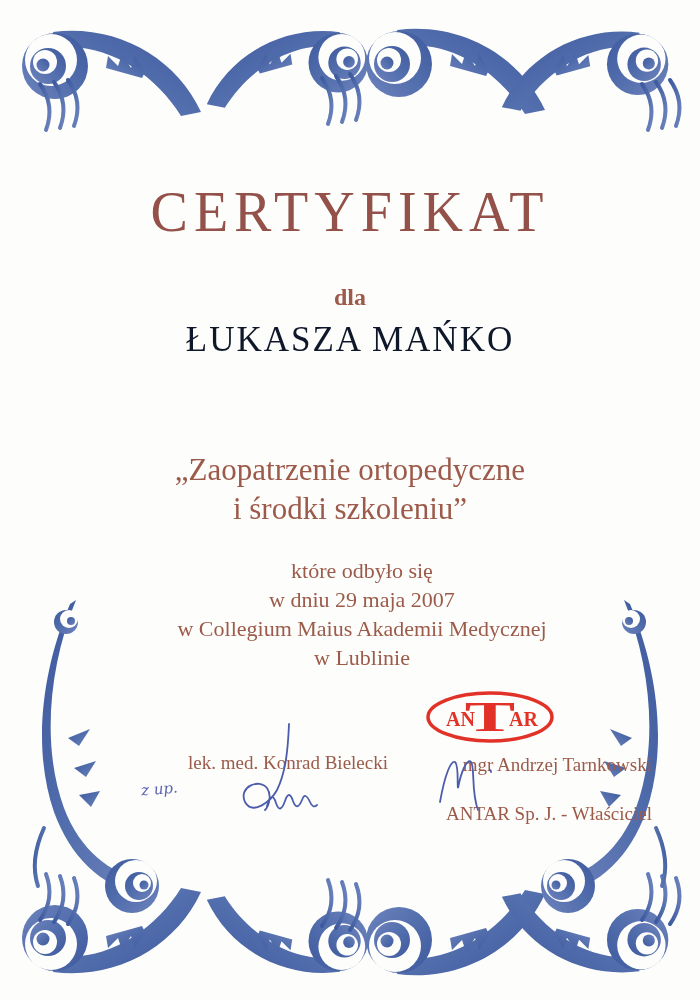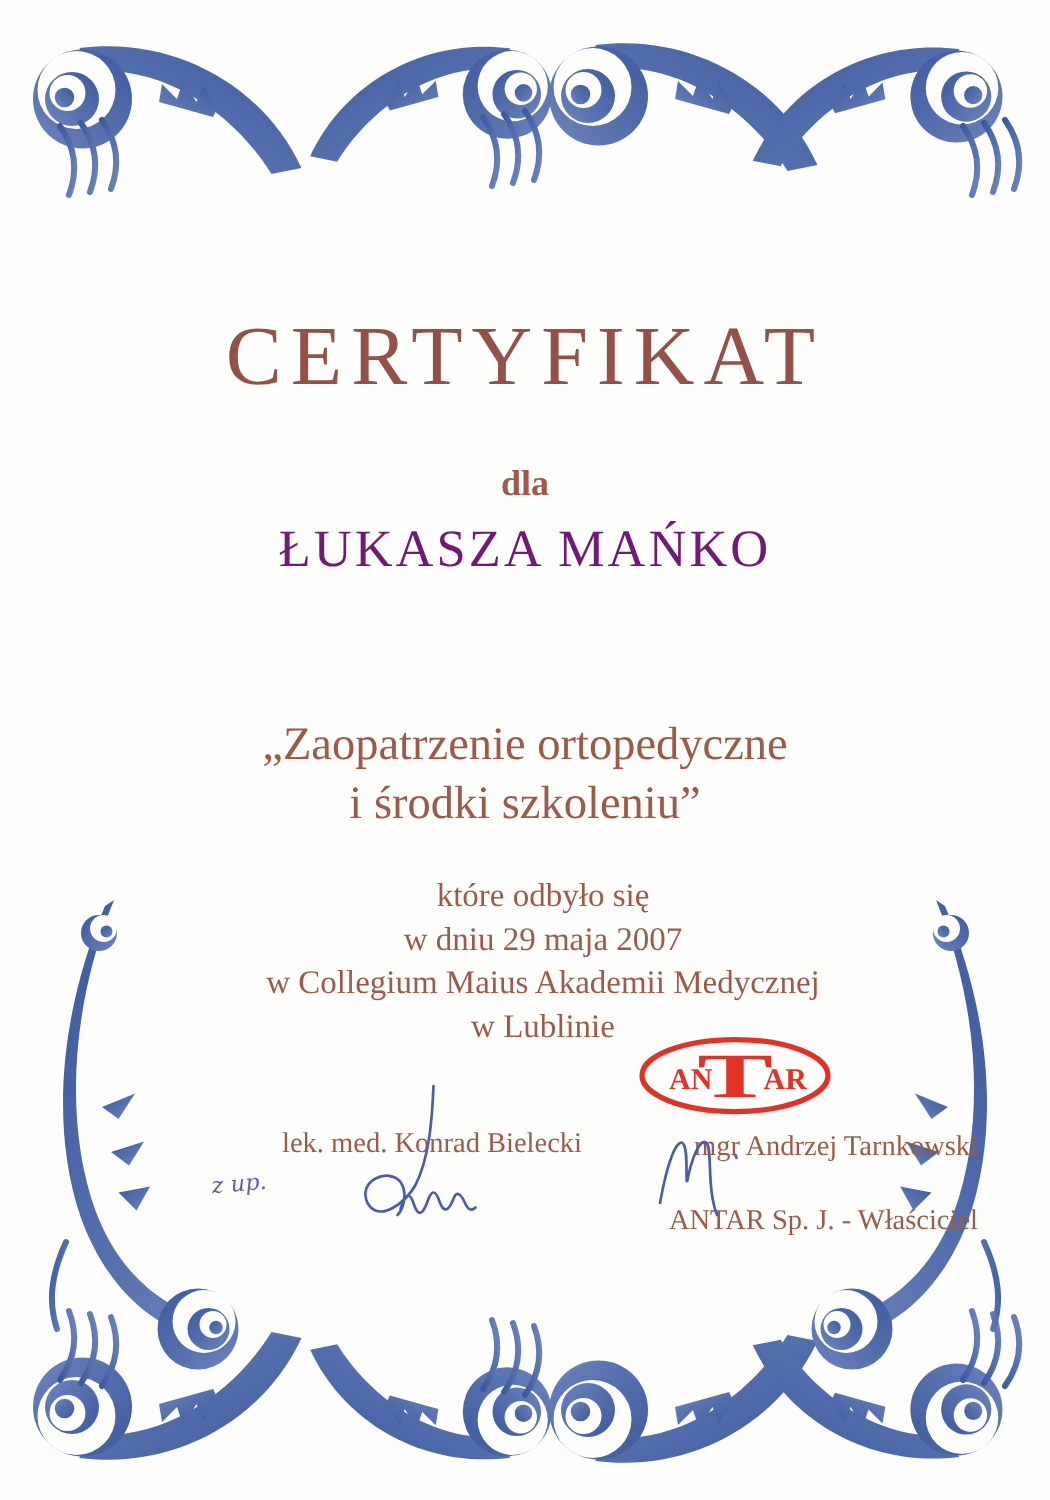--- a/index.html
+++ b/index.html
@@ -4,24 +4,24 @@
 <style>
   html,body{margin:0;padding:0;background:#e8e8e8;}
   .page{
     position:relative;width:700px;height:1000px;margin:0 auto;
     background:#fdfdfb;overflow:hidden;
     font-family:"Liberation Serif", serif;
   }
   .layer{position:absolute;left:0;top:0;width:700px;height:1000px;}
   .ornaments{z-index:1;pointer-events:none;}
   .content{z-index:2;}
-  .cline{position:absolute;left:0;width:700px;text-align:center;color:#9c5a4a;margin-top:26px;}
+  .cline{position:absolute;left:0;width:700px;text-align:center;color:#9c5a4a;}
   .title{top:180px;font-size:56px;letter-spacing:6px;color:#935149;}
   .dla{top:284px;font-size:24px;font-weight:bold;}
-  .name{top:320px;font-size:35px;letter-spacing:2px;color:#701a75;}
+  .name{top:320px;font-size:35px;letter-spacing:2px;color:#0f172a;}
   .intro{top:404px;font-size:25px;}
   .topic{top:450px;font-size:31px;line-height:39px;}
   .details{top:556px;font-size:22px;line-height:29px;padding-left:12px;}
   .sig-block{position:absolute;width:300px;text-align:right;color:#9c5a4a;font-size:19px;}
   .sig-left{left:88px;top:752px;}
   .sig-right{left:352px;top:754px;}
   .sig-role{margin-top:27px;}
   .sig-svg{position:absolute;z-index:3;}
   .hand-note{
     position:absolute;left:141px;top:780px;z-index:3;

